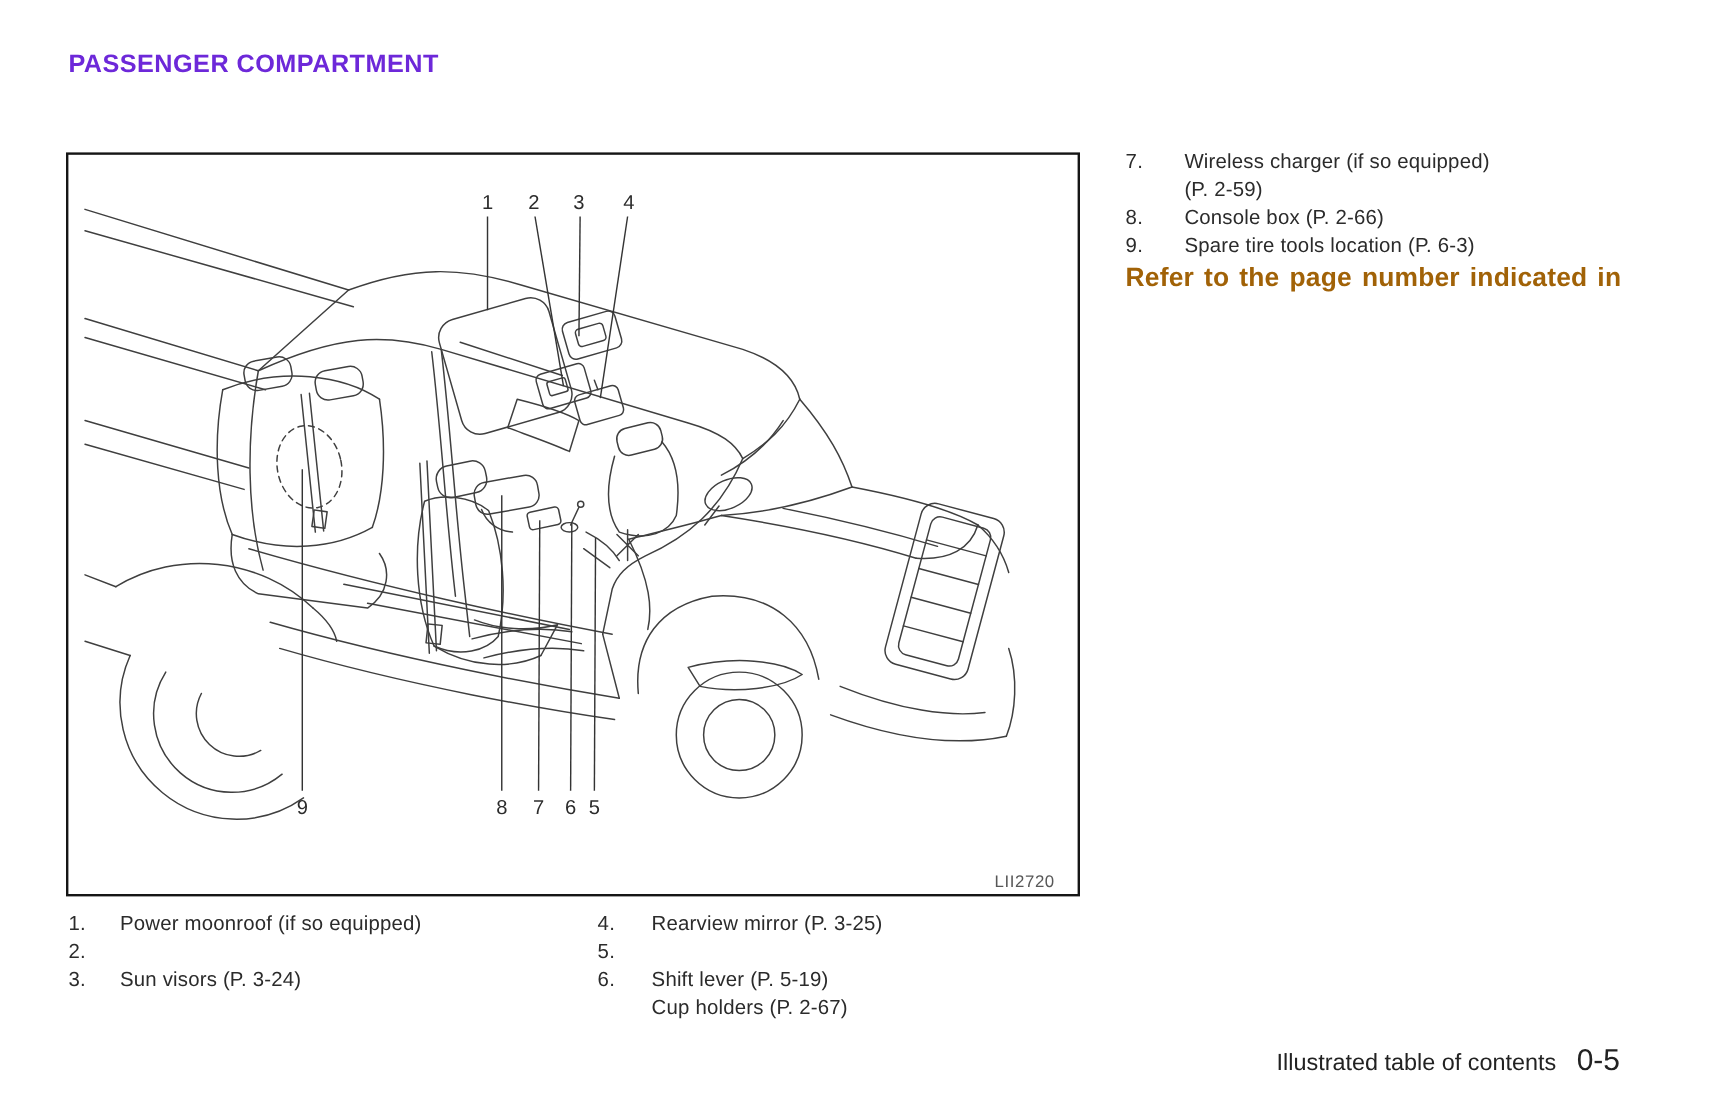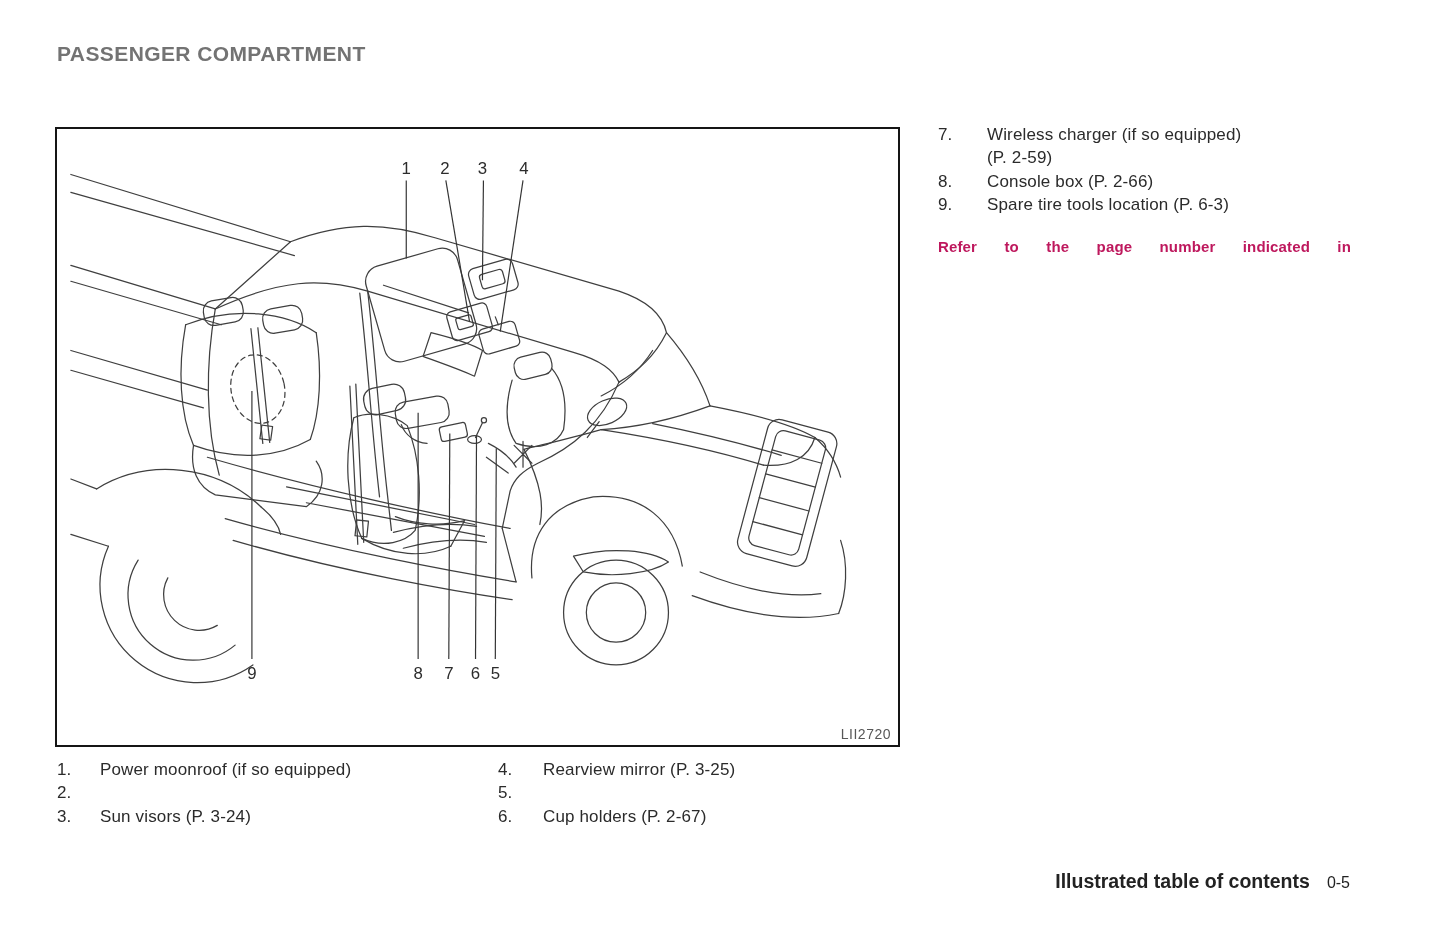--- a/index.html
+++ b/index.html
@@ -3,49 +3,49 @@
 <meta charset="utf-8">
 <style>
   html,body{margin:0;padding:0;background:#ffffff;}
   body{
     width:1445px;height:928px;position:relative;overflow:hidden;
     font-family:"Liberation Sans","DejaVu Sans",sans-serif;
     color:#2c2c2c;
   }
   .page-title{
     position:absolute;left:57px;top:42px;
-    font-size:21px;font-weight:700;letter-spacing:.4px;color:#737373;
+    font-size:21px;font-weight:700;letter-spacing:.4px;color:#6d28d9;
   }
   .figure-box{
     position:absolute;left:55px;top:127px;width:845px;height:620px;
     border:2px solid #151515;box-sizing:border-box;background:#fff;
   }
   .figure-box svg{display:block;width:100%;height:100%;}
   .figure-code{
-    position:absolute;right:7px;bottom:3px;
+    position:absolute;right:19px;bottom:3px;
     font-size:14px;color:#575757;letter-spacing:.5px;
   }
   .legend{position:absolute;font-size:17px;line-height:23.4px;letter-spacing:.15px;color:#2b2b2b;}
   .legend .row{display:flex;}
   .legend .num{flex:0 0 auto;}
   .legend .txt{flex:1 1 auto;}
   .legend .l{display:block;}
   .col-right{left:938px;top:123px;width:413px;}
   .col-right .num{width:49px;}
   .bottom-left{left:57px;top:758px;width:430px;}
   .bottom-left .num{width:43px;}
   .bottom-mid{left:498px;top:758px;width:410px;}
   .bottom-mid .num{width:45px;}
-  .note{font-weight:700;font-size:15px;line-height:24px;margin-top:18px;color:#be185d;}
+  .note{font-weight:700;font-size:22px;line-height:24px;margin-top:2px;color:#a16207;}
   .note .j{text-align:justify;text-align-last:justify;}
   .footer{
     position:absolute;top:870px;right:95px;font-size:19.5px;color:#222;white-space:nowrap;
   }
-  .footer .sect{font-weight:700;text-align:right;}
-  .footer .pn{font-weight:400;margin-left:17px;font-size:16px;}
+  .footer .sect{font-weight:400;text-align:right;}
+  .footer .pn{font-weight:400;margin-left:17px;font-size:25px;}
 </style>
 </head>
 <body>
 
 <div class="page-title">PASSENGER COMPARTMENT</div>
 
 <div class="figure-box">
   <svg viewBox="0 0 850 623" preserveAspectRatio="none">
 
     <g stroke="#3f3f3f" stroke-width="1.25" fill="none" stroke-linecap="round" stroke-linejoin="round">
@@ -237,20 +237,21 @@
     <span class="txt">
         <span class="l">Rearview mirror (P. 3-25)</span>
       </span>
   </div>
   <div class="row">
     <span class="num">5.</span>
   </div>
   <div class="row">
     <span class="num">6.</span>
     <span class="txt">
+      <span class="l">Shift lever (P. 5-19)</span>
       <span class="l">Cup holders (P. 2-67)</span>
     </span>
   </div>
 </div>
 
 <div class="footer">
   <span class="sect">Illustrated table of contents</span><span class="pn">0-5</span>
 </div>
 
 </body></html>

